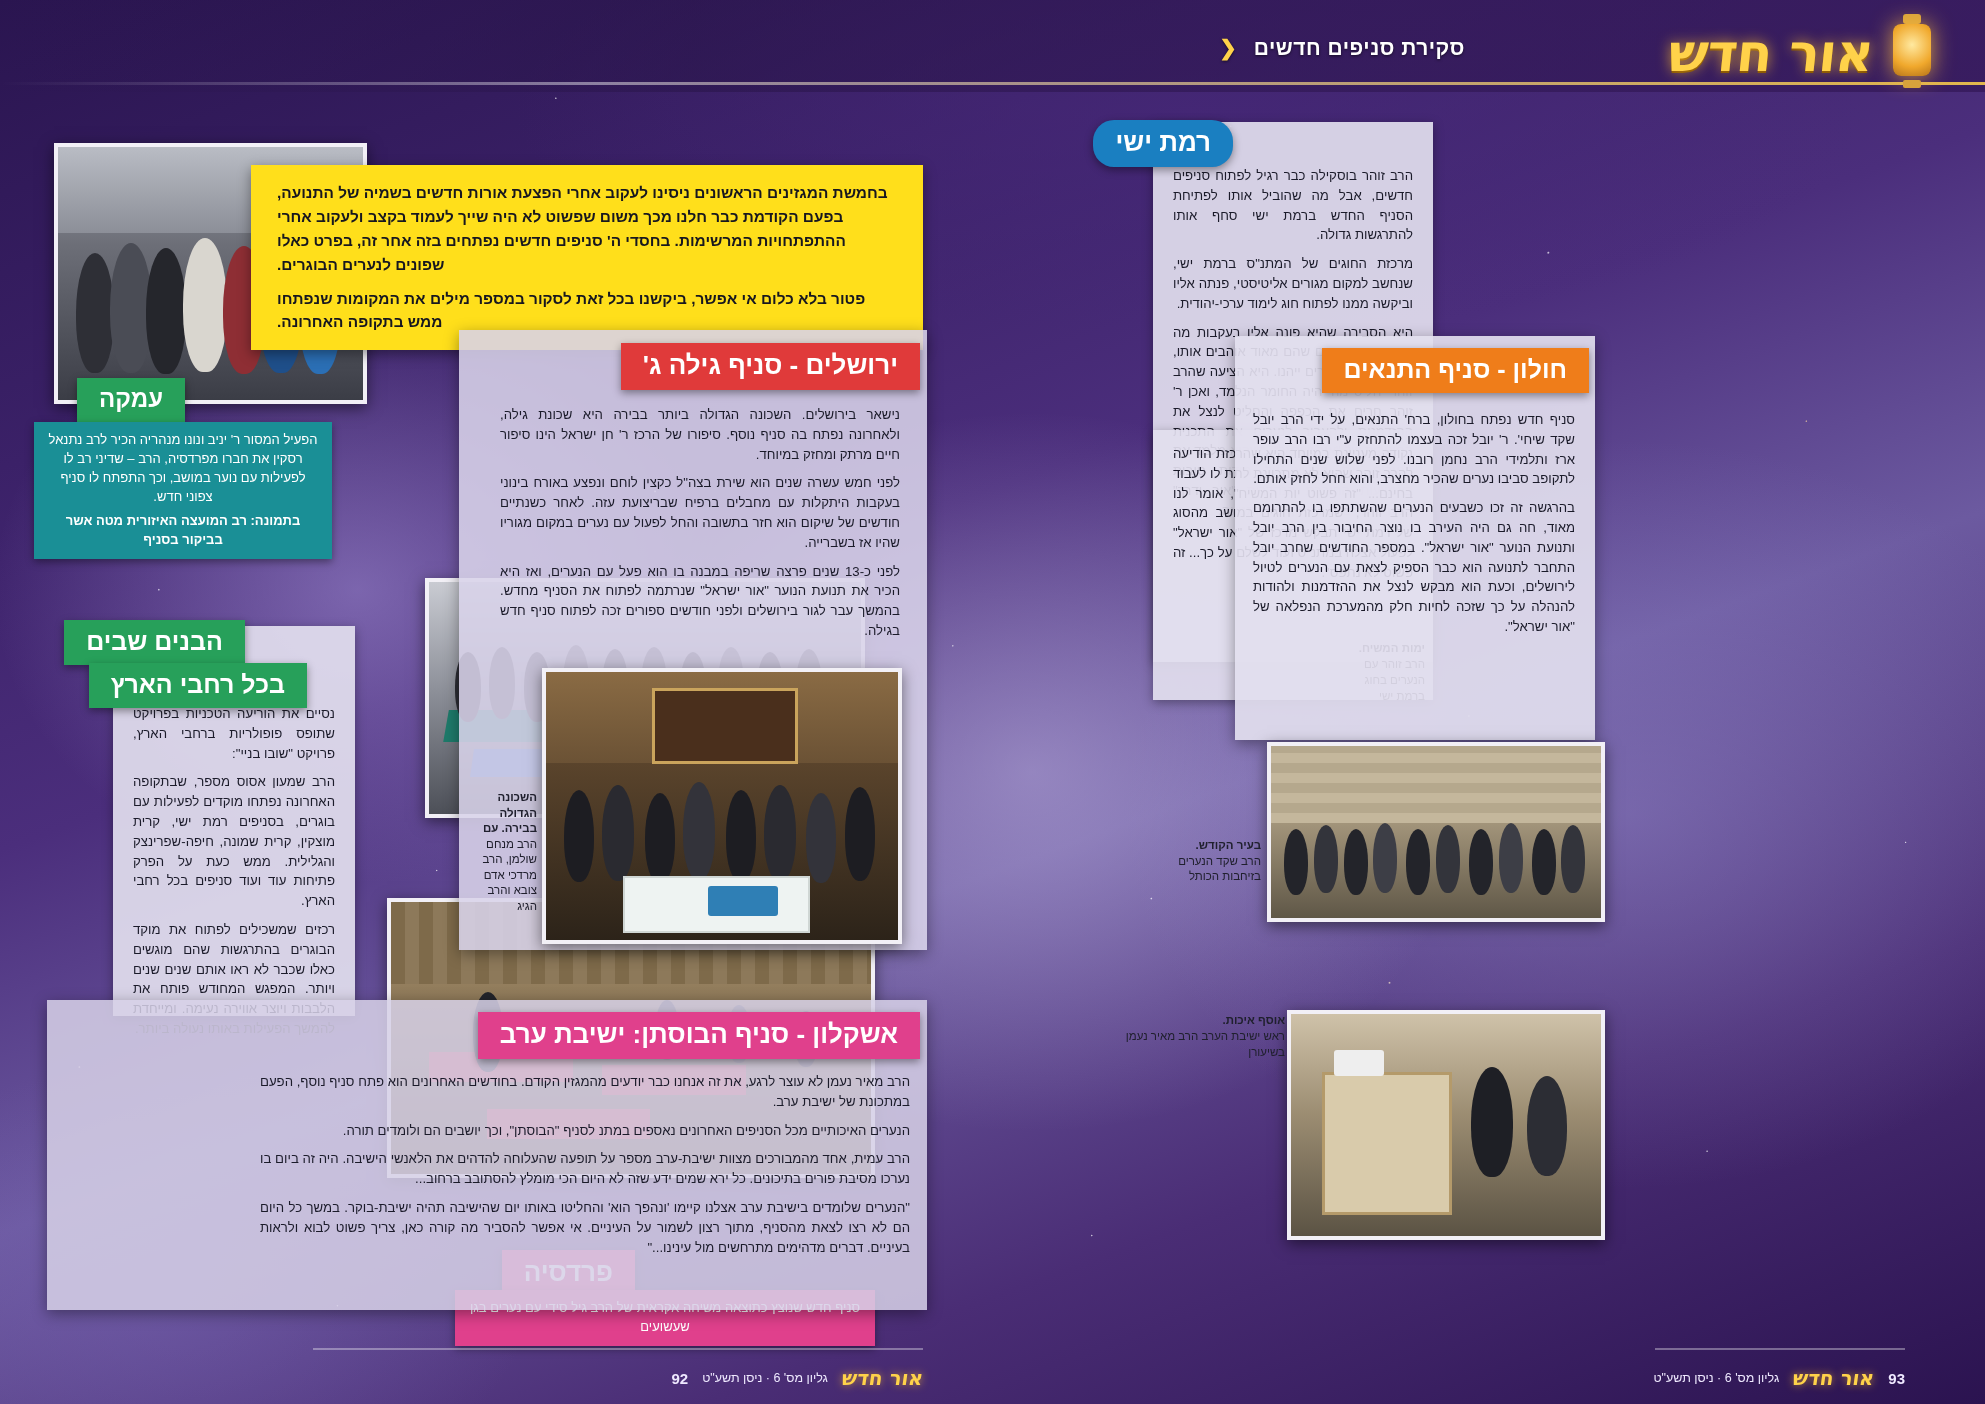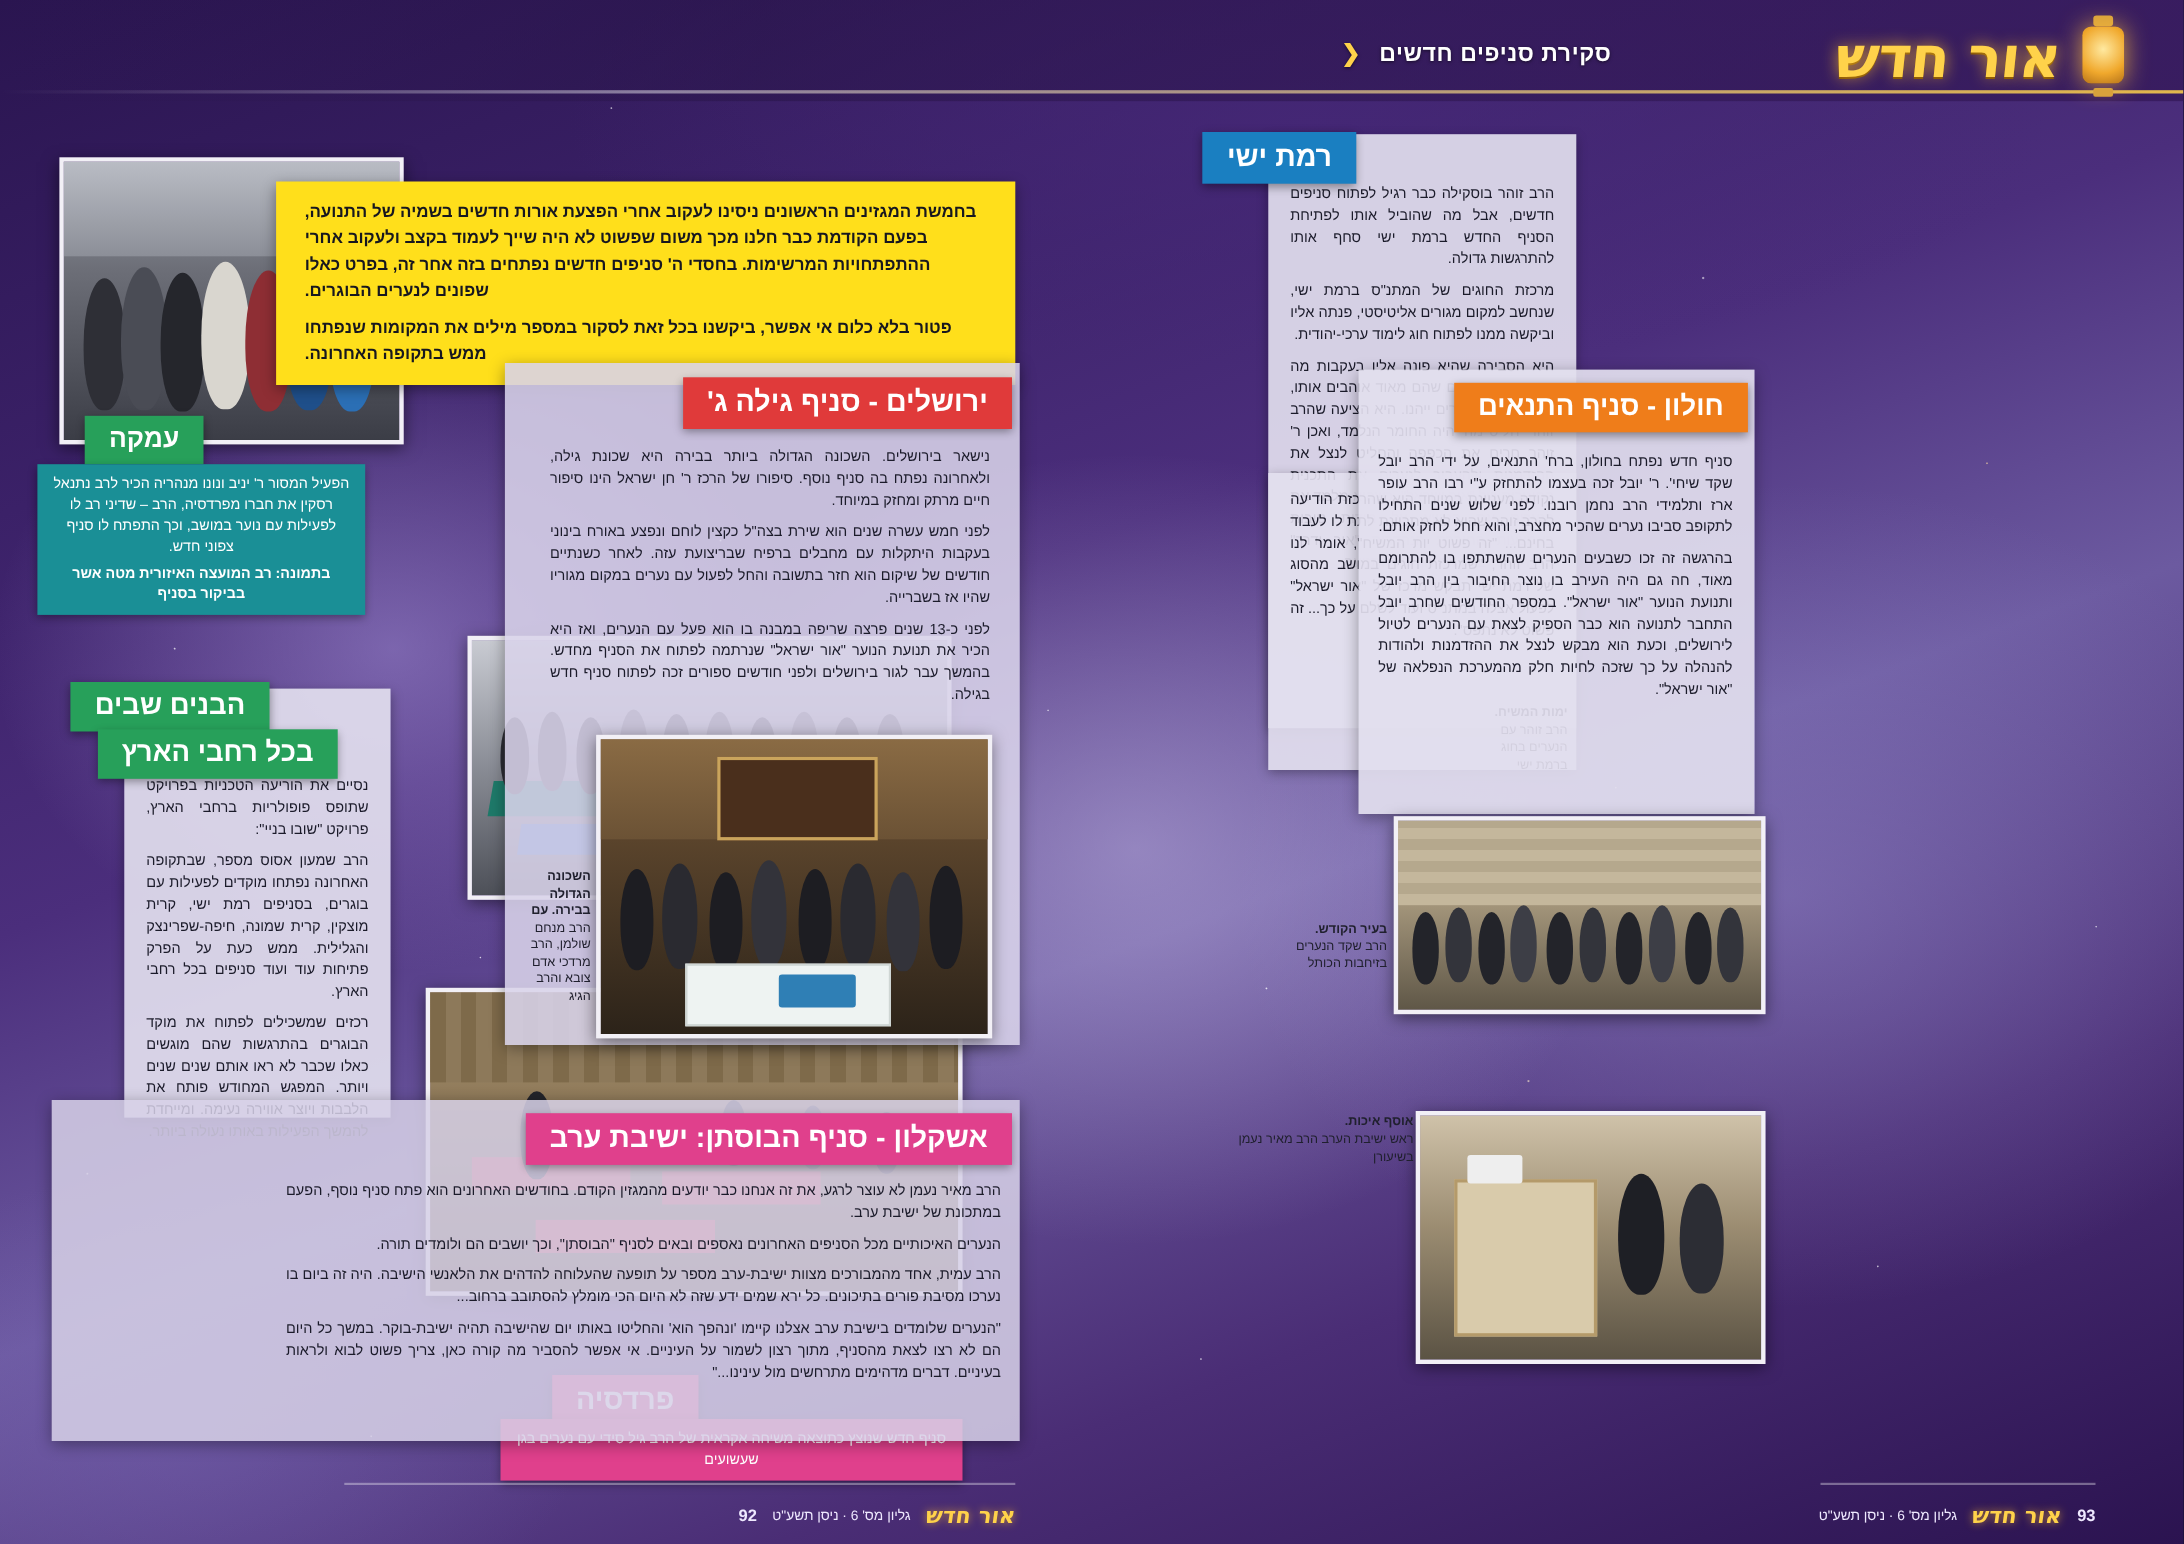--- a/index.html
+++ b/index.html
@@ -91,21 +91,21 @@
     box-shadow:0 3px 10px rgba(0,0,0,.35);
   }
   .text-col p{margin:0 0 9px 0;}
   .ttl{
     position:absolute;
     color:#fff;font-weight:bold;font-size:26px;
     padding:7px 22px 9px 22px;
     box-shadow:0 3px 8px rgba(0,0,0,.4);
     white-space:nowrap;
   }
-  .ttl.blue{background:#1a7fc1;}
+  .ttl.blue{background:#1a7fc1;border-radius:21px;}
   .ttl.red{background:#e03a3a;}
   .ttl.orange{background:#ef7d1a;}
   .ttl.pink{background:#e0408c;}
   .ttl.green{background:#27a05a;}
   .photo{
     position:absolute;
     background:#6a6a78;
     box-shadow:0 4px 14px rgba(0,0,0,.5);
     border:4px solid #f2f0f6;
     overflow:hidden;
@@ -329,21 +329,21 @@
 <div class="cap-inline" style="position:absolute;right:724px;top:838px;width:112px;text-align:right;line-height:1.35;">
   <b>בעיר הקודש.</b>
   <span>הרב שקד הנערים</span><br>
   <span>בזיחבות הכותל</span>
 </div>
 
 <div class="card lav" style="right:1058px;top:1000px;width:880px;height:310px;background:rgba(214,208,231,.86);"></div>
 <div class="ttl pink" style="right:1065px;top:1012px;">אשקלון - סניף הבוסתן: ישיבת ערב</div>
 <div class="body-txt" style="right:1075px;top:1072px;width:650px;">
   <p>הרב מאיר נעמן לא עוצר לרגע, את זה אנחנו כבר יודעים מהמגזין הקודם. בחודשים האחרונים הוא פתח סניף נוסף, הפעם במתכונת של ישיבת ערב.</p>
-  <p>הנערים האיכותיים מכל הסניפים האחרונים נאספים ובאים לסניף "הבוסתן", וכך יושבים הם ולומדים תורה.</p>
+  <p>הנערים האיכותיים מכל הסניפים האחרונים נאספים במתנ לסניף "הבוסתן", וכך יושבים הם ולומדים תורה.</p>
   <p>הרב עמית, אחד מהמבורכים מצוות ישיבת-ערב מספר על תופעה שהעלוחה להדהים את הלאנשי הישיבה. היה זה ביום בו נערכו מסיבת פורים בתיכונים. כל ירא שמים ידע שזה לא היום הכי מומלץ להסתובב ברחוב...</p>
   <p>"הנערים שלומדים בישיבת ערב אצלנו קיימו 'ונהפך הוא' והחליטו באותו יום שהישיבה תהיה ישיבת-בוקר. במשך כל היום הם לא רצו לצאת מהסניף, מתוך רצון לשמור על העיניים. אי אפשר להסביר מה קורה כאן, צריך פשוט לבוא ולראות בעיניים. דברים מדהימים מתרחשים מול עינינו..."</p>
 </div>
 <div class="photo" style="right:380px;top:1010px;width:310px;height:222px;
      background:linear-gradient(180deg,#cfc2a9 0%,#9c8d72 45%,#5b5344 100%);">
   <div class="ph-inner">
     <div style="position:absolute;left:10%;top:26%;width:40%;height:62%;background:#d9cbab;border:3px solid #b49a6a;"></div>
     <div class="grp" style="left:58%;top:24%;width:42px;height:110px;background:#1e1f25;"></div>
     <div class="grp" style="left:76%;top:28%;width:40px;height:100px;background:#2c2d34;"></div>
     <div style="position:absolute;left:14%;top:16%;width:16%;height:12%;background:#eee;border-radius:3px;"></div>

